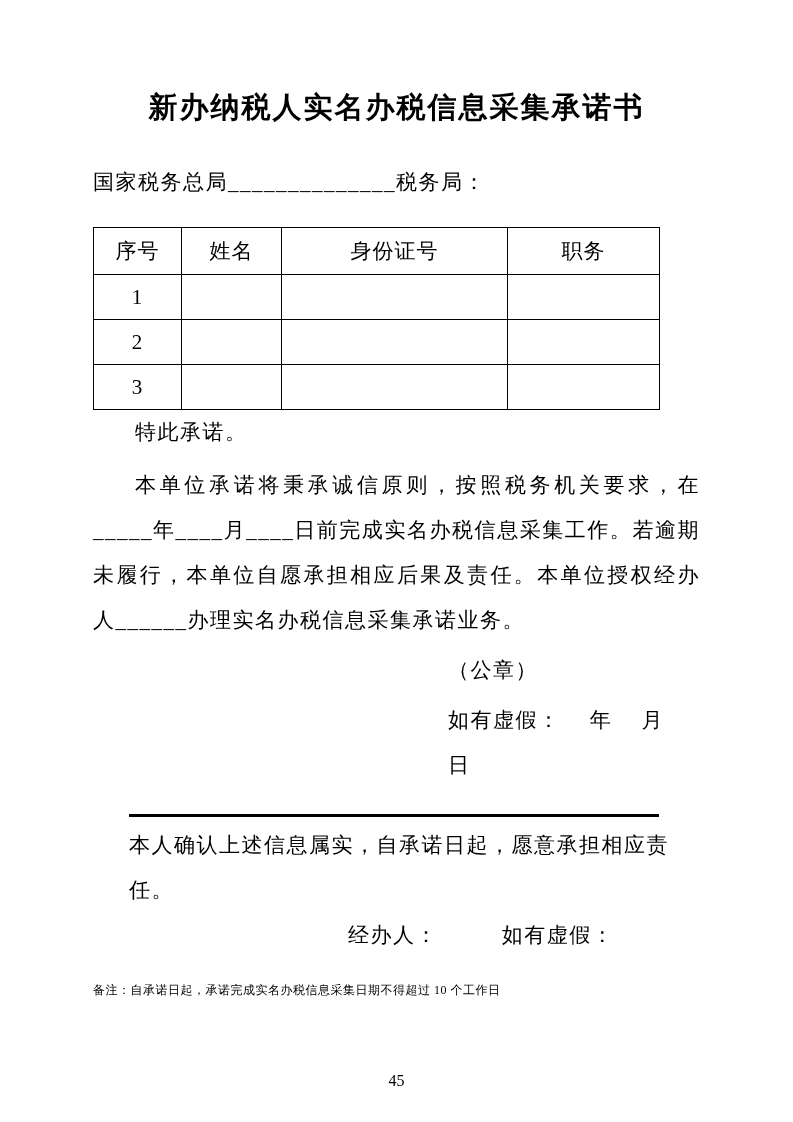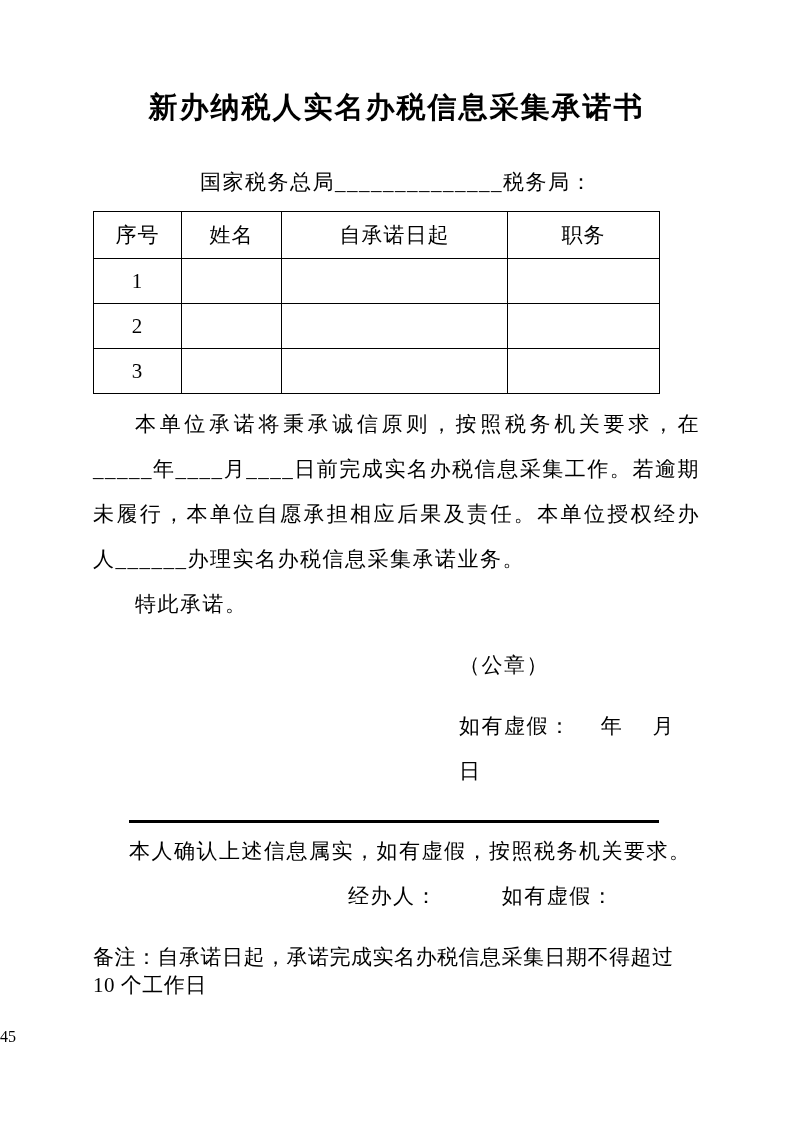--- a/index.html
+++ b/index.html
@@ -27,51 +27,50 @@
     font-size: 29px;
     letter-spacing: 2px;
   }
   .line, .para {
     margin: 0;
     line-height: 45px;
     letter-spacing: 1.5px;
   }
   .salutation {
     margin-top: 32px;
-    text-align: center;
   }
   .para {
     text-align: justify;
   }
   .indent {
     text-indent: 2em;
   }
   .people-table {
     border-collapse: collapse;
-    margin-top: 6px;
+    margin-top: 22px;
     width: 566px;
     table-layout: fixed;
   }
   .people-table th,
   .people-table td {
     border: 1.5px solid #000;
     font-weight: normal;
     font-size: 21px;
     text-align: center;
     letter-spacing: 1px;
     padding: 0;
   }
   .people-table th { height: 46px; }
   .people-table td { height: 44px; }
   .commitment { margin-top: 8px; }
   .seal-block {
     margin-left: 350px;
     line-height: 45px;
   }
-  .seal-block p { margin: 16px; letter-spacing: 1.5px; }
+  .seal-block p { margin: 5px; letter-spacing: 1.5px; }
   .divider {
     border: none;
     background: #000;
     height: 3px;
     width: 530px;
     margin: 26px 0 0 36px;
   }
   .confirmation {
     margin: 6px 0 0 36px;
     line-height: 45px;
@@ -81,29 +80,29 @@
     margin-left: 255px;
     line-height: 45px;
     letter-spacing: 1.5px;
   }
   .sign-label-left {
     display: inline-block;
     width: 147px;
   }
   .note {
     margin: 24px 0 0 0;
-    font-size: 21px;
+    font-size: 12px;
     letter-spacing: 0.5px;
   }
   .page-number {
     position: absolute;
-    top: 1028px;
+    top: 1072px;
     left: 0;
     right: 0;
-    text-align: left;
+    text-align: center;
     font-size: 16px;
   }
 </style>
 </head>
 <body>
 
 <div class="page">
 
   <h1 class="title">新办纳税人实名办税信息采集承诺书</h1>
 
@@ -114,21 +113,21 @@
     <colgroup>
       <col style="width:88px">
       <col style="width:100px">
       <col style="width:226px">
       <col style="width:152px">
     </colgroup>
     <thead>
       <tr>
         <th>序号</th>
         <th>姓名</th>
-        <th>自承诺日起</th>
+        <th>身份证号</th>
         <th>职务</th>
       </tr>
     </thead>
     <tbody>
       <tr>
         <td>1</td>
         <td></td>
         <td></td>
         <td></td>
       </tr>
@@ -140,32 +139,32 @@
       </tr>
       <tr>
         <td>3</td>
         <td></td>
         <td></td>
         <td></td>
       </tr>
     </tbody>
   </table>
 
+  <p class="para indent">特此承诺。</p>
+
   <p class="para indent commitment">本单位承诺将秉承诚信原则，按照税务机关要求，在_____年____月____日前完成实名办税信息采集工作。若逾期未履行，本单位自愿承担相应后果及责任。本单位授权经办人______办理实名办税信息采集承诺业务。</p>
-
-  <p class="para indent">特此承诺。</p>
 
   <div class="seal-block">
     <p>（公章）</p>
     <p>如有虚假：　 年　 月　 日</p>
   </div>
 
   <hr class="divider">
 
-  <p class="confirmation">本人确认上述信息属实，如有虚假，按照税务机关要求。</p>
+  <p class="confirmation">本人确认上述信息属实，自承诺日起，愿意承担相应责任。</p>
 
   <div class="sign-row">
     <span class="sign-label-left">经办人：</span>
     <span>如有虚假：</span>
   </div>
 
 
   <p class="note">备注：自承诺日起，承诺完成实名办税信息采集日期不得超过 10 个工作日</p>
 
   <div class="page-number">45</div>

